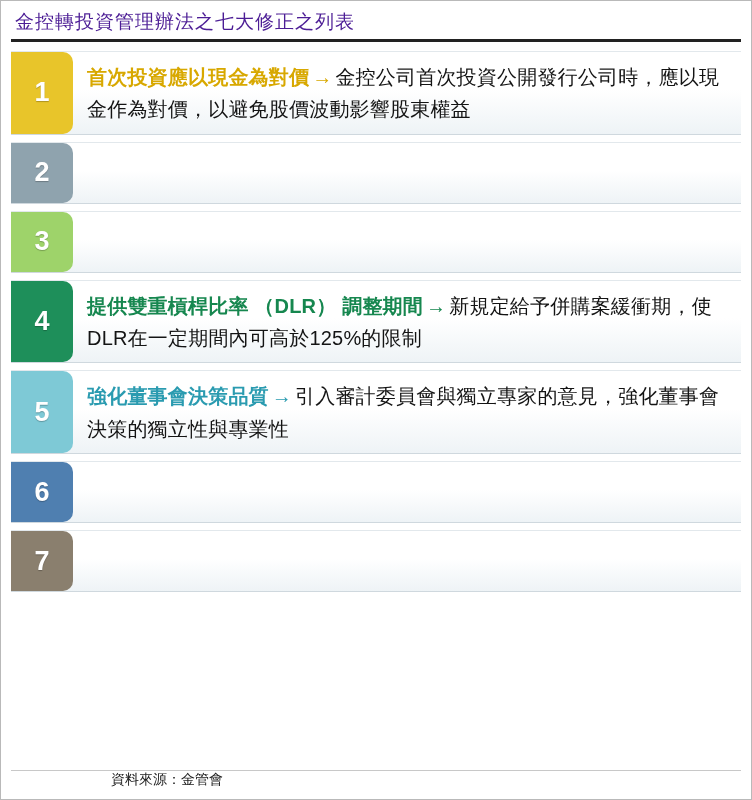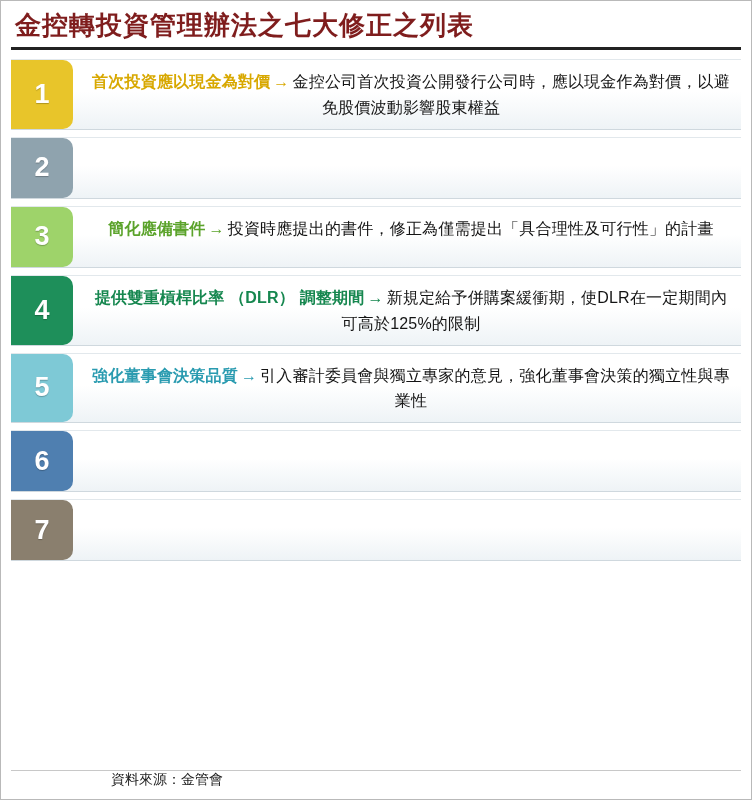--- a/index.html
+++ b/index.html
@@ -23,24 +23,24 @@
     border: 1px solid #b9b9b9;
     padding: 8px 10px 0 10px;
   }
   
   .title-wrap {
     padding: 2px 4px 6px 4px;
     border-bottom: 3px solid #222222;
     margin-bottom: 9px;
   }
   .title {
-    font-size: 26px;
-    font-weight: bold;
+    font-size: 19px;
+    font-weight: normal;
     letter-spacing: 1px;
-    color: #7f1d1d;
+    color: #4c1d95;
     line-height: 1.15;
     white-space: nowrap;
   }
   
   .rows {
     display: flex;
     flex-direction: column;
     gap: 7px;
   }
   .row {
@@ -60,25 +60,24 @@
     justify-content: center;
     color: #ffffff;
     font-size: 27px;
     font-weight: bold;
     border-radius: 0 10px 10px 0;
     text-shadow: 0 1px 1px rgba(0,0,0,0.25);
   }
   .body {
     flex: 1 1 auto;
     padding: 9px 6px 8px 14px;
-    font-size: 16px;
+    font-size: 20px;
     line-height: 1.62;
     letter-spacing: 0.2px;
     color: #141414;
-    text-align: center;
   }
   .lead {
     font-weight: bold;
   }
   .arrow {
     font-weight: bold;
     padding: 0 3px;
   }
   
   .footer {
@@ -113,23 +112,20 @@
         <span class="lead" style="color:#d8a800">首次投資應以現金為對價</span><span class="arrow" style="color:#d8a800">→</span><span>金控公司首次投資公開發行公司時，應以現金作為對價，以避免股價波動影響股東權益</span>
       </div>
     </div>
 
     <div class="row">
       <div class="badge" style="background:#8fa3ae">2</div>
     </div>
 
     <div class="row">
       <div class="badge" style="background:#9ed36a">3</div>
-      <div class="body">
-        <span class="lead" style="color:#5ba32b">簡化應備書件</span><span class="arrow" style="color:#5ba32b">→</span><span>投資時應提出的書件，修正為僅需提出「具合理性及可行性」的計畫</span>
-      </div>
     </div>
 
     <div class="row">
       <div class="badge" style="background:#1e8f5a">4</div>
       <div class="body">
         <span class="lead" style="color:#16874f">提供雙重槓桿比率 （DLR） 調整期間</span><span class="arrow" style="color:#16874f">→</span><span>新規定給予併購案緩衝期，使DLR在一定期間內可高於125%的限制</span>
       </div>
     </div>
 
     <div class="row">

